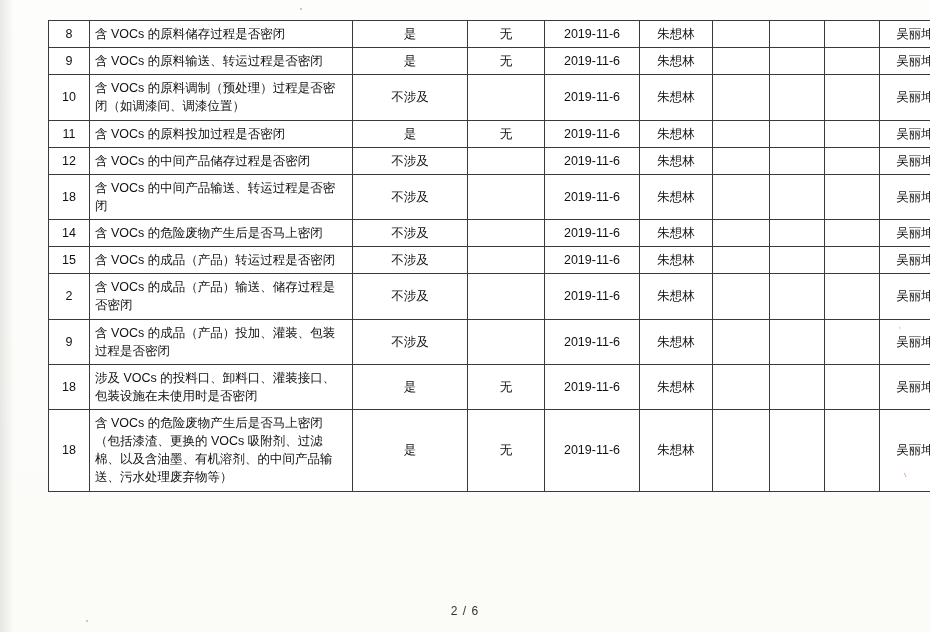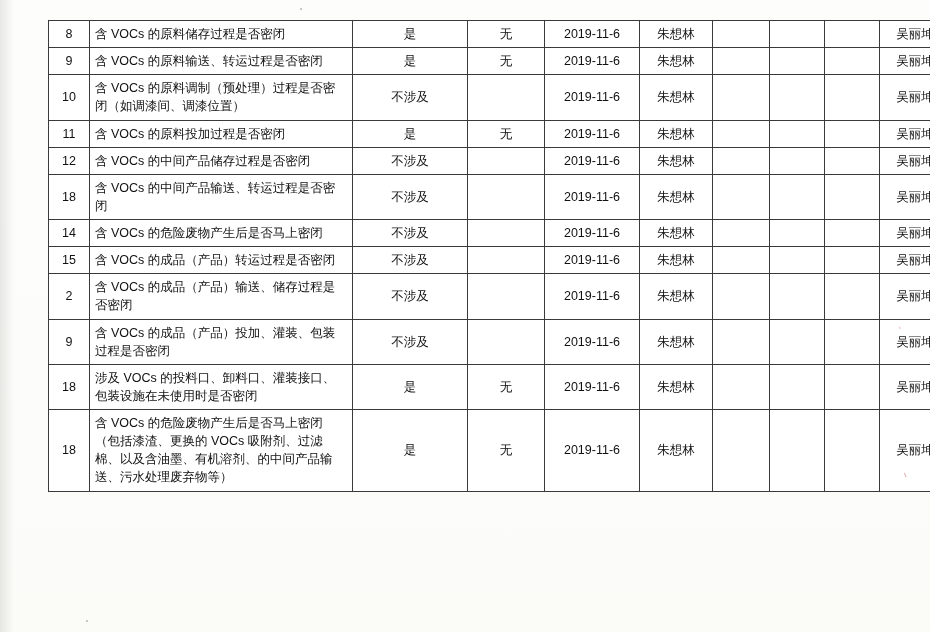--- a/index.html
+++ b/index.html
@@ -287,17 +287,18 @@
           <td class="c-blank2"></td>
           <td class="c-blank3"></td>
           <td class="c-checker">吴丽坤</td>
 
         </tr>
 
       </tbody>
     </table>
   </div>
 
+  <div class="footer-page">2 / 6</div>
 
   <div class="ink-mark ink-1">、</div>
   <div class="ink-mark ink-2">ゝ</div>
   <div class="ink-mark ink-3">丶</div>
 </div>
 
 </body></html>

